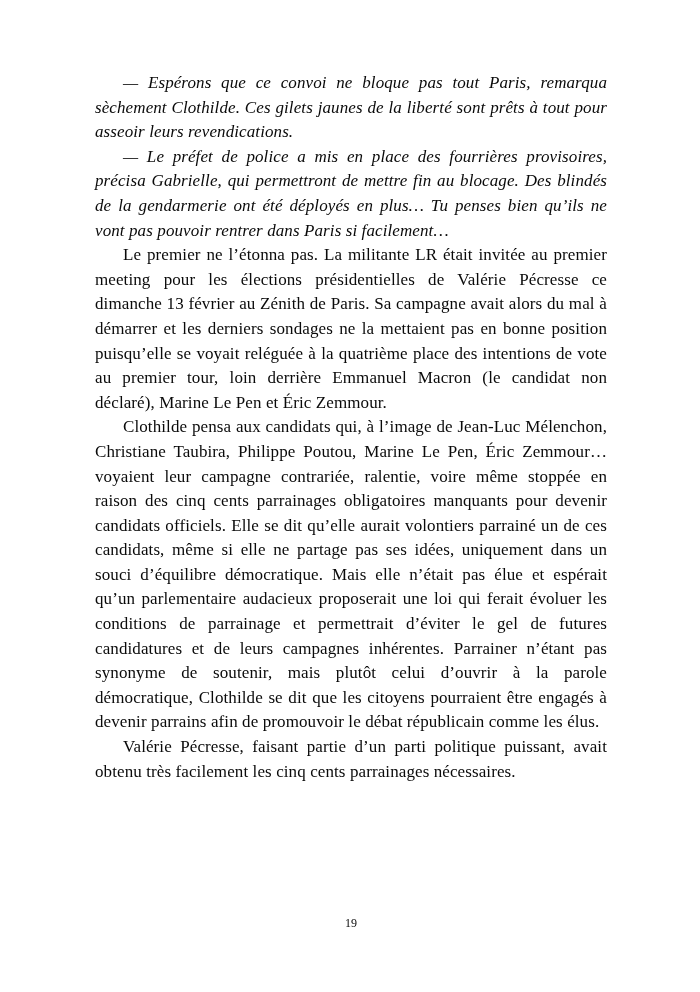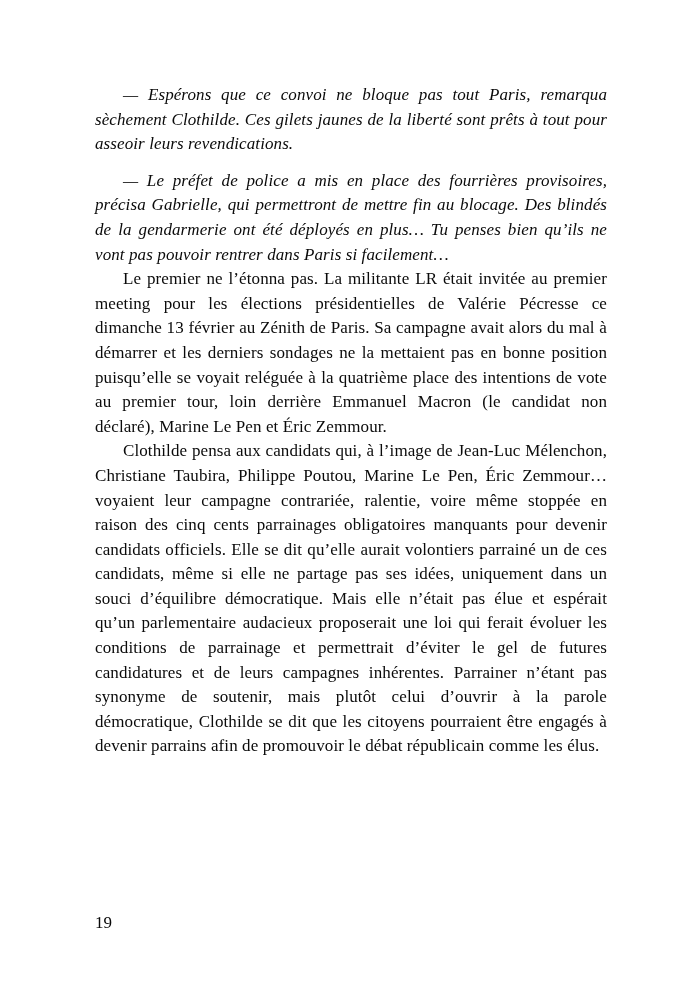--- a/index.html
+++ b/index.html
@@ -30,36 +30,36 @@
     margin: 0;
     padding: 0;
     text-indent: 28px;
     text-align: justify;
     font-size: 17px;
     line-height: 24.6px;
     letter-spacing: 0.1px;
   }
   .text-block p.dialogue {
     font-style: italic;
-    margin-top: 12px;
   }
   .page-number {
     position: absolute;
     top: 911px;
     left: 95px;
     width: 512px;
-    text-align: left;
-    font-size: 17px;
+    text-align: center;
+    font-size: 12px;
     line-height: 24.6px;
   }
 </style>
 </head>
 <body>
 
 <div class="page">
   <div class="text-block">
     <p class="dialogue">— Espérons que ce convoi ne bloque pas tout Paris, remarqua sèchement Clothilde. Ces gilets jaunes de la liberté sont prêts à tout pour asseoir leurs revendications.</p>
     <p class="dialogue">— Le préfet de police a mis en place des fourrières provisoires, précisa Gabrielle, qui permettront de mettre fin au blocage. Des blindés de la gendarmerie ont été déployés en plus… Tu penses bien qu’ils ne vont pas pouvoir rentrer dans Paris si facilement…</p>
     <p>Le premier ne l’étonna pas. La militante LR était invitée au premier meeting pour les élections présidentielles de Valérie Pécresse ce dimanche 13 février au Zénith de Paris. Sa campagne avait alors du mal à démarrer et les derniers sondages ne la mettaient pas en bonne position puisqu’elle se voyait reléguée à la quatrième place des intentions de vote au premier tour, loin derrière Emmanuel Macron (le candidat non déclaré), Marine Le Pen et Éric Zemmour.</p>
     <p>Clothilde pensa aux candidats qui, à l’image de Jean-Luc Mélenchon, Christiane Taubira, Philippe Poutou, Marine Le Pen, Éric Zemmour… voyaient leur campagne contrariée, ralentie, voire même stoppée en raison des cinq cents parrainages obligatoires manquants pour devenir candidats officiels. Elle se dit qu’elle aurait volontiers parrainé un de ces candidats, même si elle ne partage pas ses idées, uniquement dans un souci d’équilibre démocratique. Mais elle n’était pas élue et espérait qu’un parlementaire audacieux proposerait une loi qui ferait évoluer les conditions de parrainage et permettrait d’éviter le gel de futures candidatures et de leurs campagnes inhérentes. Parrainer n’étant pas synonyme de soutenir, mais plutôt celui d’ouvrir à la parole démocratique, Clothilde se dit que les citoyens pourraient être engagés à devenir parrains afin de promouvoir le débat républicain comme les élus.</p>
+    <p>Valérie Pécresse, faisant partie d’un parti politique puissant, avait obtenu très facilement les cinq cents parrainages nécessaires.</p>
   </div>
   <div class="page-number">19</div>
 </div>
 
 </body></html>

